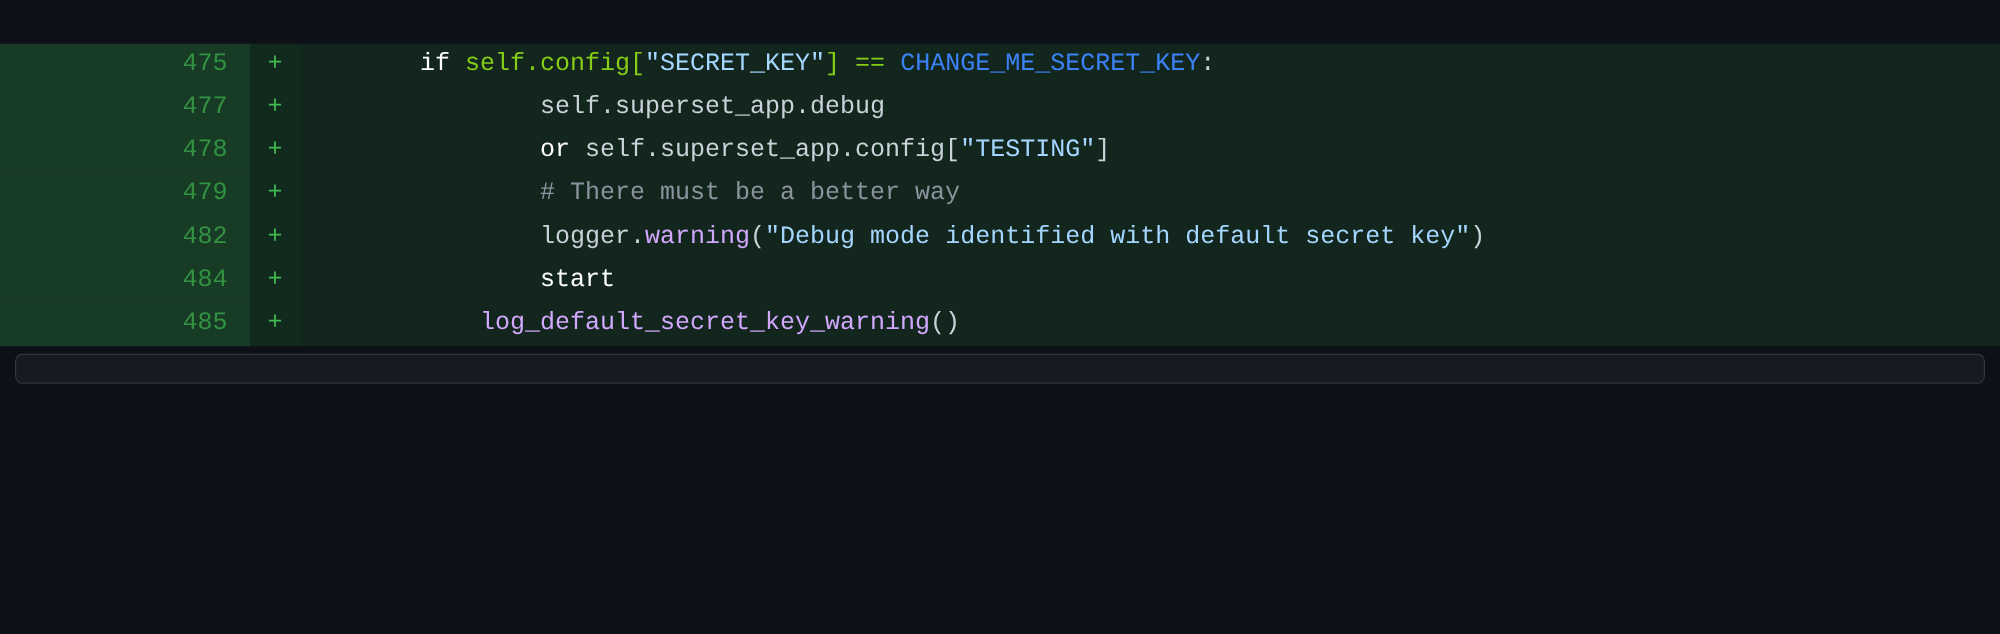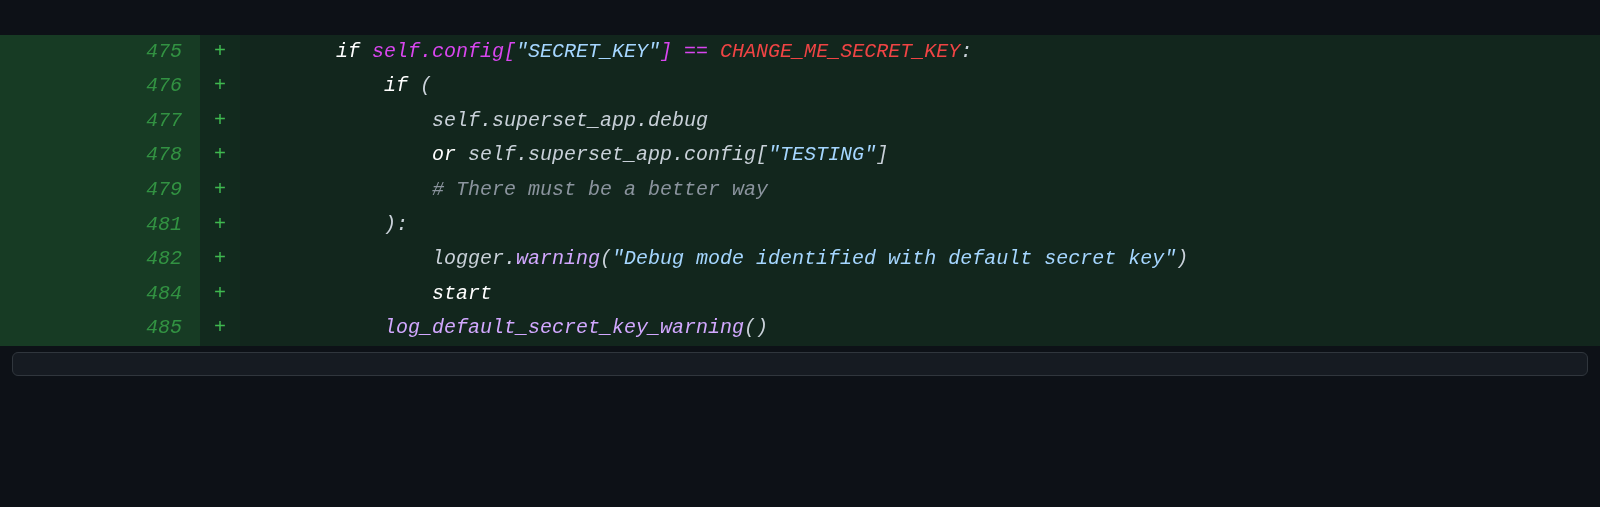--- a/index.html
+++ b/index.html
@@ -12,21 +12,20 @@
     line-height: 34.6px;
     overflow: hidden;
   }
   .diff-table {
     width: 100%;
     border-collapse: collapse;
     table-layout: fixed;
   }
   .diff-table td {
     vertical-align: top;
-    font-style: italic;
   }
   col.col-num     { width: 100px; }
   col.col-num2    { width: 100px; }
   col.col-marker  { width: 40px; }
   col.col-code    { width: auto; }
   td.line-num {
     color: #3fb950b0;
     text-align: right;
     padding: 0 18px 0 0;
     user-select: none;
@@ -53,25 +52,25 @@
   }
   tr.add td.line-num:nth-child(2) {
     background: rgba(46,160,67,0.30);
   }
   tr.add td.marker {
     background: rgba(46,160,67,0.18);
   }
   .tok-kw     { color: #ffffff; }
   .tok-self   { color: #c9d1d9; }
   .tok-str    { color: #a5d6ff; }
-  .tok-const  { color: #ef4444; text-align: center; }
+  .tok-const  { color: #3b82f6; text-align: center; }
   .tok-call   { color: #d2a8ff; }
   .tok-comment{ color: #8b949e; }
   .tok-num    { color: #79c0ff; }
-  .tok-op     { color: #d946ef; }
+  .tok-op     { color: #84cc16; }
   .tok-punct  { color: #c9d1d9; }
   .bottom-strip {
     height: 24px;
     margin: 6px 12px 0 12px;
     border: 1px solid #30363d;
     border-radius: 6px;
     background: #161b22;
   }
 </style>
 </head>
@@ -92,47 +91,35 @@
         <td class="code" style="position: relative; top: -28px;"></td>
       </tr>
       <tr class="add">
         <td class="line-num"></td>
         <td class="line-num">475</td>
         <td class="marker">+</td>
         <td class="code"><span>        </span><span class="tok-kw">if</span><span class="tok-op"> self.config[</span><span class="tok-str">"SECRET_KEY"</span><span class="tok-op">] == </span><span class="tok-const">CHANGE_ME_SECRET_KEY</span><span class="tok-punct">:</span></td>
       </tr>
       <tr class="add">
         <td class="line-num"></td>
-        <td class="line-num">476</td>
-        <td class="marker">+</td>
-        <td class="code"><span>            </span><span class="tok-kw">if</span><span class="tok-punct"> (</span></td>
-      </tr>
-      <tr class="add">
-        <td class="line-num"></td>
         <td class="line-num">477</td>
         <td class="marker">+</td>
         <td class="code"><span>                </span><span class="tok-self">self.superset_app.debug</span></td>
       </tr>
       <tr class="add">
         <td class="line-num"></td>
         <td class="line-num">478</td>
         <td class="marker">+</td>
         <td class="code"><span>                </span><span class="tok-kw">or</span><span class="tok-self"> self.superset_app.config[</span><span class="tok-str">"TESTING"</span><span class="tok-punct">]</span></td>
       </tr>
       <tr class="add">
         <td class="line-num"></td>
         <td class="line-num">479</td>
         <td class="marker">+</td>
         <td class="code"><span>                </span><span class="tok-comment"># There must be a better way</span></td>
-      </tr>
-      <tr class="add">
-        <td class="line-num"></td>
-        <td class="line-num">481</td>
-        <td class="marker">+</td>
-        <td class="code"><span>            </span><span class="tok-punct">):</span></td>
       </tr>
       <tr class="add">
         <td class="line-num"></td>
         <td class="line-num">482</td>
         <td class="marker">+</td>
         <td class="code"><span>                </span><span class="tok-self">logger.</span><span class="tok-call">warning</span><span class="tok-punct">(</span><span class="tok-str">"Debug mode identified with default secret key"</span><span class="tok-punct">)</span></td>
       </tr>
       <tr class="add">
         <td class="line-num"></td>
         <td class="line-num">484</td>

